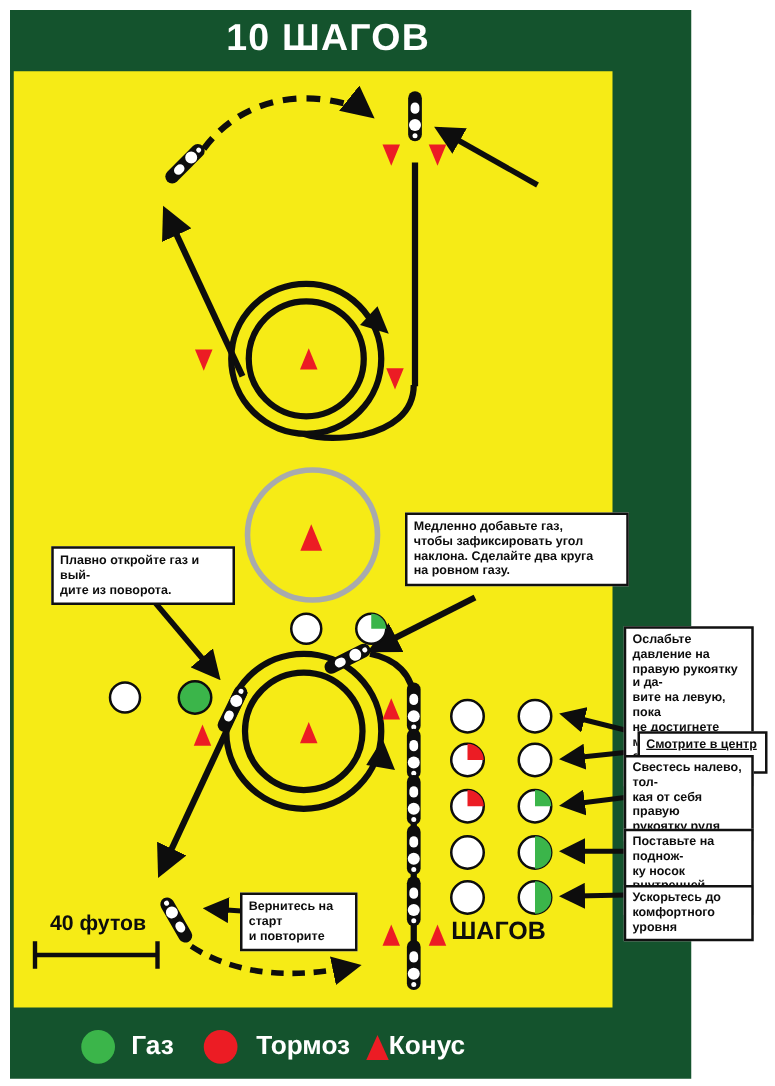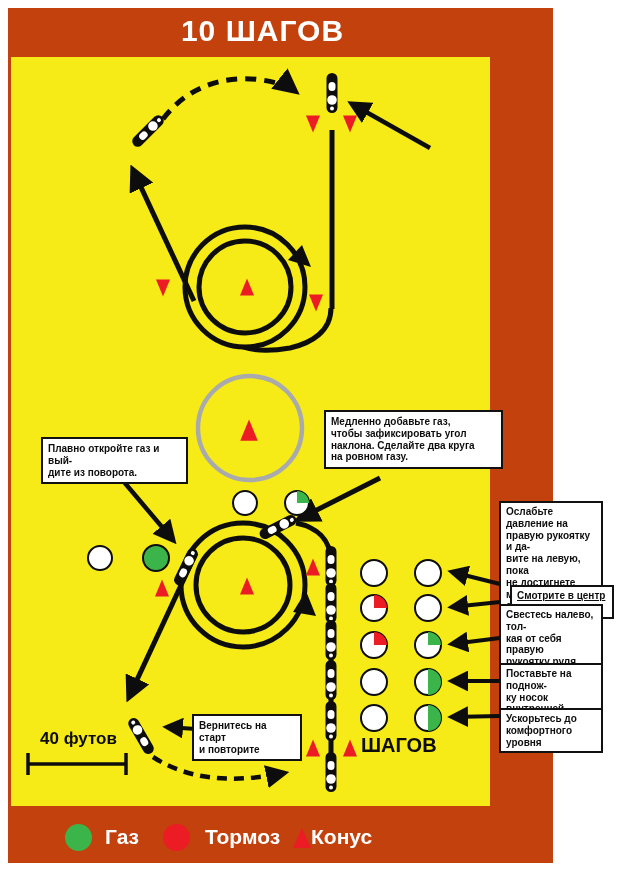--- a/index.html
+++ b/index.html
@@ -1,18 +1,18 @@
 <!DOCTYPE html>
 <html><head>
 <meta charset="utf-8">
 <style>
   html,body{margin:0;padding:0;background:#fff;width:620px;height:869px;
     font-family:"Liberation Sans",sans-serif;}
   #canvas{position:relative;width:620px;height:869px;overflow:hidden;background:#fff;}
-  .frame{position:absolute;left:8px;top:8px;width:545px;height:855px;background:#c2410c;}
+  .frame{position:absolute;left:8px;top:8px;width:545px;height:855px;background:#14532d;}
   .field{position:absolute;left:3px;top:49px;width:479px;height:749px;background:#F6EB16;}
   .lbl{position:absolute;font-weight:bold;color:#0d0d0d;white-space:nowrap;}
   #title{position:absolute;left:20px;top:14px;width:485px;text-align:center;
     font-size:30px;font-weight:bold;color:#fff;letter-spacing:1px;}
   .callout{position:absolute;background:#fff;border:2px solid #111;color:#0d0d0d;
     font-weight:bold;font-size:10px;line-height:1.18;padding:4px 5px;
     white-space:pre-line;box-sizing:border-box;z-index:5;}
   .step{padding:3px 5px;width:104px;}
   svg.overlay{position:absolute;left:0;top:0;z-index:3;}
   .legend-dot{position:absolute;width:27px;height:27px;border-radius:50%;}
@@ -156,21 +156,21 @@
 
   <div class="lbl" style="left:361px;top:734px;font-size:20px;">ШАГОВ</div>
   <div class="lbl" style="left:40px;top:729px;font-size:17px;">40 футов</div>
 
   <div class="callout" style="left:41px;top:437px;width:147px;">Плавно откройте газ и вый-
 дите из поворота.</div>
   <div class="callout" style="left:324px;top:410px;width:179px;">Медленно добавьте газ,
 чтобы зафиксировать угол
 наклона. Сделайте два круга
 на ровном газу.</div>
-  <div class="callout" style="left:192px;top:714px;width:110px;">Вернитесь на старт
+  <div class="callout" style="left:192px;top:714px;width:94px;">Вернитесь на старт
 и повторите</div>
 
   <div class="callout step" style="left:499px;top:501px;">Ослабьте давление на
 правую рукоятку и да-
 вите на левую, пока
 не достигнете мак-
 симального угла
 наклона.</div>
   <div class="callout step" style="left:510px;top:585px;text-decoration:underline;">Смотрите в центр
 поворота</div>

